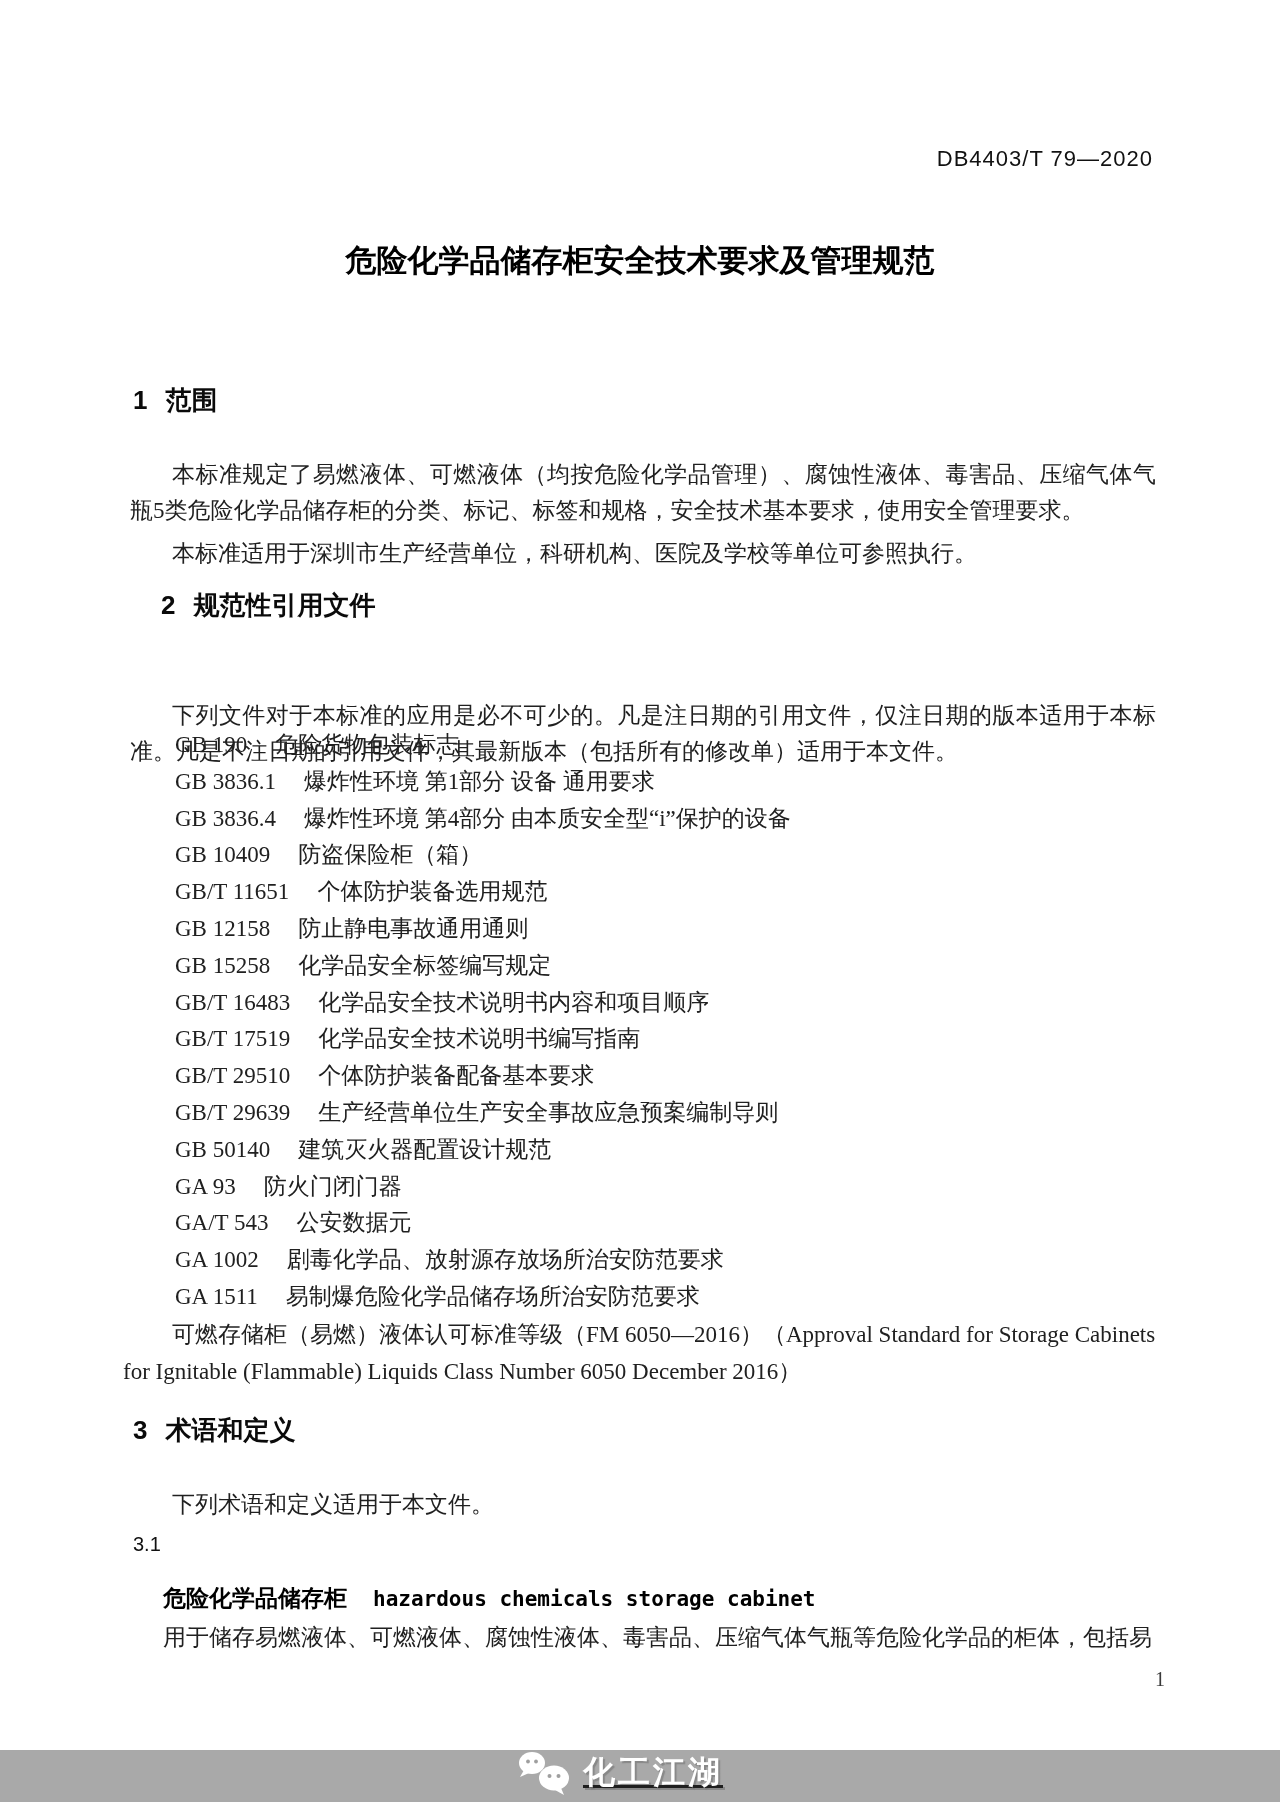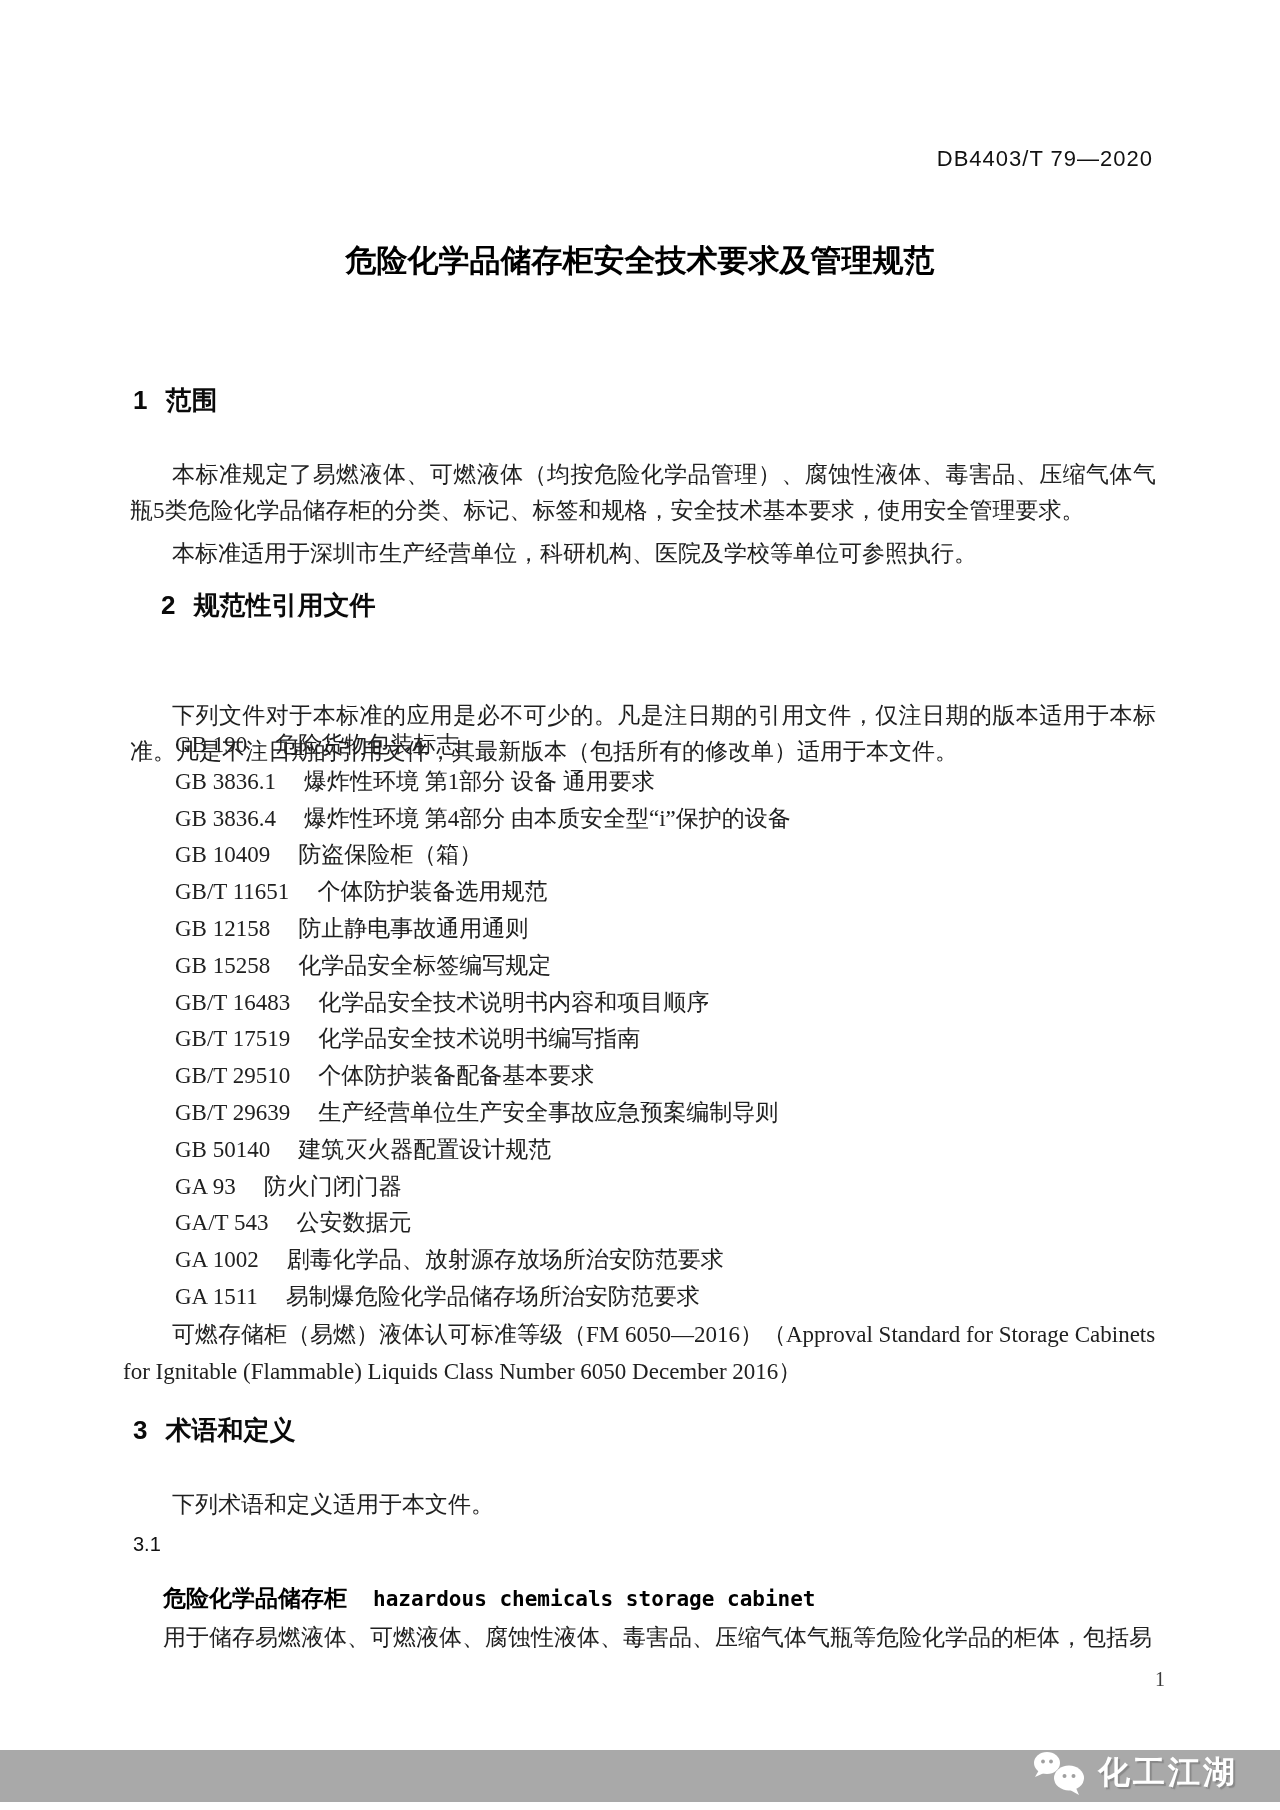--- a/index.html
+++ b/index.html
@@ -95,23 +95,24 @@
     color:#3a3a3a;
   }
   .footer-band {
     position:absolute;
     left:0;
     right:0;
     top:1750px;
     height:60px;
     display:flex;
     align-items:center;
-    justify-content:flex-end;
+    justify-content:center;
     padding-right:42px;
     padding-bottom:14px;
+    text-decoration:underline;
   }
   .brand-logo { display:flex; align-items:center; }
   .brand-logo svg { display:block; margin-right:10px; }
   .brand-name {
     font-family:"Liberation Sans", sans-serif;
     font-weight:bold;
     font-size:32px;
     color:#ffffff;
     letter-spacing:3px;
     text-shadow:2px 2px 1px rgba(110,110,110,0.55);

